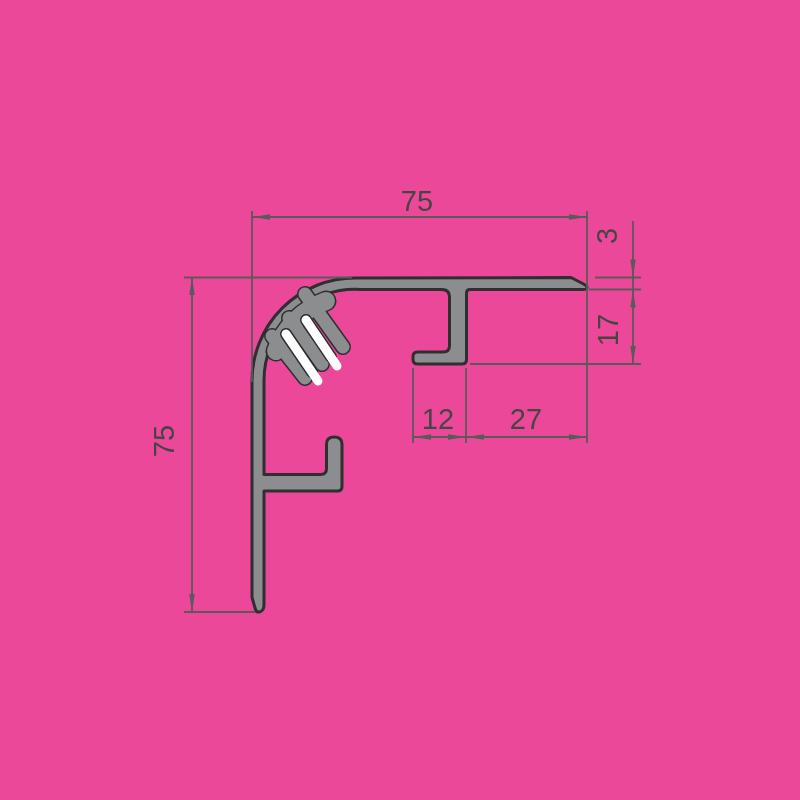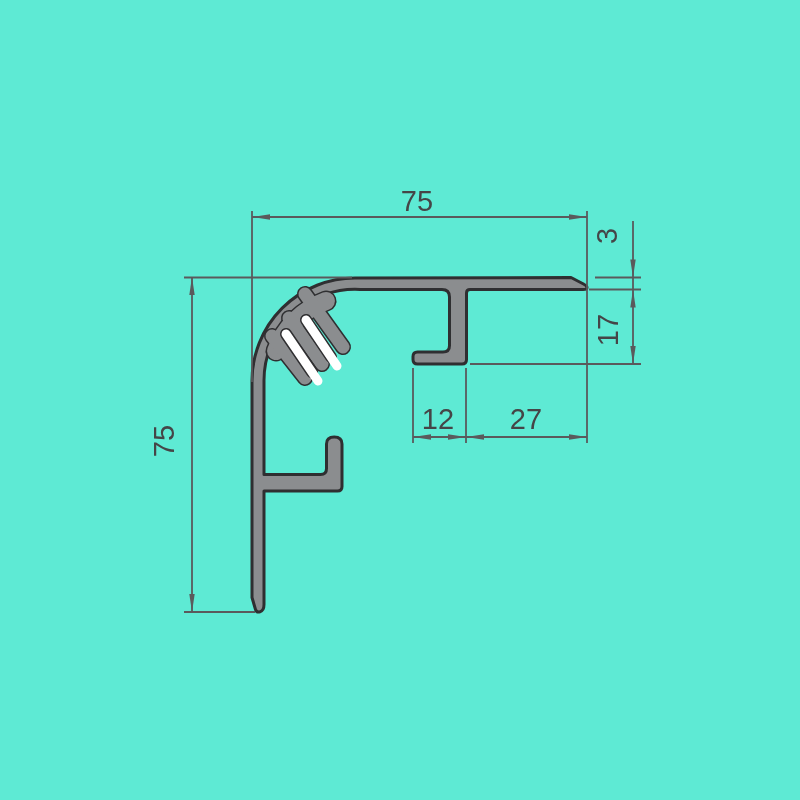--- a/index.html
+++ b/index.html
@@ -8,21 +8,21 @@
     background: #ffffff;
     width: 800px;
     height: 800px;
     overflow: hidden;
     font-family: "Liberation Sans", "DejaVu Sans", sans-serif;
   }
   #stage {
     width: 800px;
     height: 800px;
     position: relative;
-    background: #5eead4;
+    background: #ec4899;
   }
   svg { display: block; }
 
   .profile-fill {
     fill: var(--profile-fill, #8b8d8f);
     stroke: var(--profile-outline, #2f2f31);
     stroke-width: 3;
     stroke-linejoin: round;
   }
   .rib-dark {

